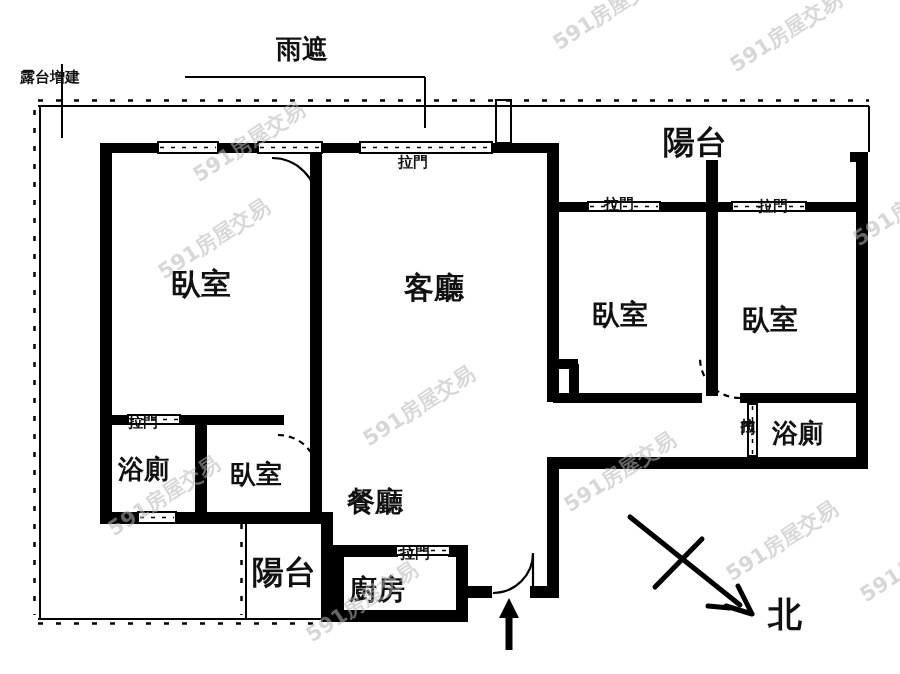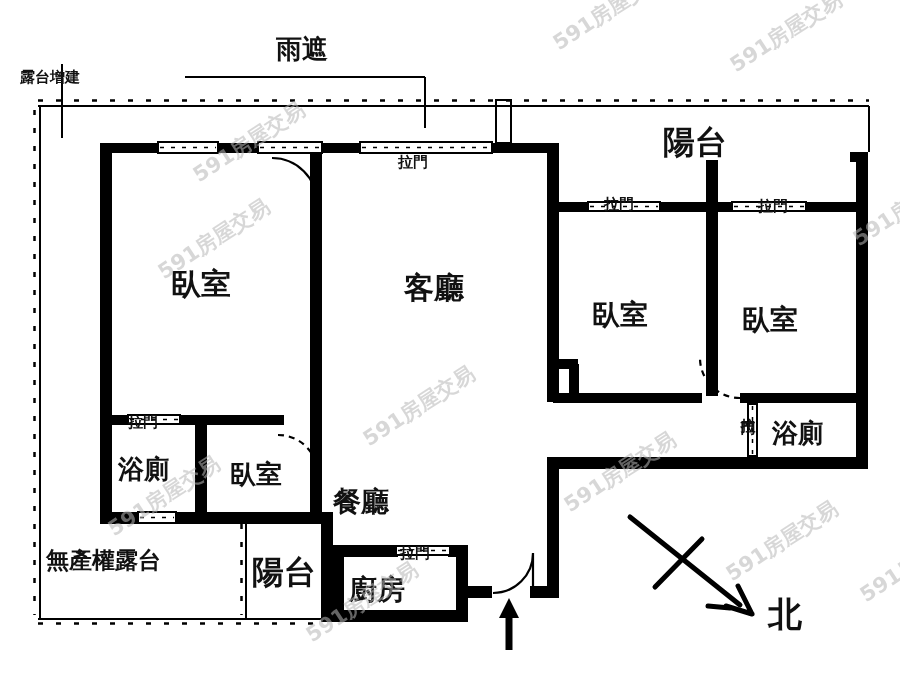--- a/index.html
+++ b/index.html
@@ -95,22 +95,21 @@
   <div class="lbl s15" style="left:758px;top:197px;">拉門</div>
   <div class="lbl s30" style="left:171px;top:264px;">臥室</div>
   <div class="lbl s30" style="left:404px;top:240px;margin-top:28px;">客廳</div>
   <div class="lbl s28" style="left:592px;top:296px;">臥室</div>
   <div class="lbl s28" style="left:742px;top:301px;">臥室</div>
   <div class="lbl s15" style="left:128px;top:413px;">拉門</div>
   <div class="lbl s26" style="left:118px;top:452px;">浴廁</div>
   <div class="lbl s26" style="left:230px;top:457px;">臥室</div>
   <div class="lbl s15 vert" style="left:738px;top:406px;">拉門</div>
   <div class="lbl s26" style="left:772px;top:416px;">浴廁</div>
-  <div class="lbl s28" style="left:333px;top:483px;">餐廳</div>
-  <div class="lbl s23" style="left:46px;top:545px;">無產權露台</div>
+  <div class="lbl s28" style="left:347px;top:483px;">餐廳</div>
   <div class="lbl s27" style="left:252px;top:551px;">陽台</div>
   <div class="lbl s15" style="left:400px;top:544px;">拉門</div>
   <div class="lbl s28" style="left:349px;top:571px;">廚房</div>
   <div class="lbl s34" style="left:768px;top:592px;">北</div>
 
   <div class="wm" style="left:545px;top:-4px;">591房屋交易</div>
   <div class="wm" style="left:722px;top:18px;">591房屋交易</div>
   <div class="wm" style="left:185px;top:128px;">591房屋交易</div>
   <div class="wm" style="left:150px;top:225px;">591房屋交易</div>
   <div class="wm" style="left:845px;top:192px;">591房屋交易</div>

